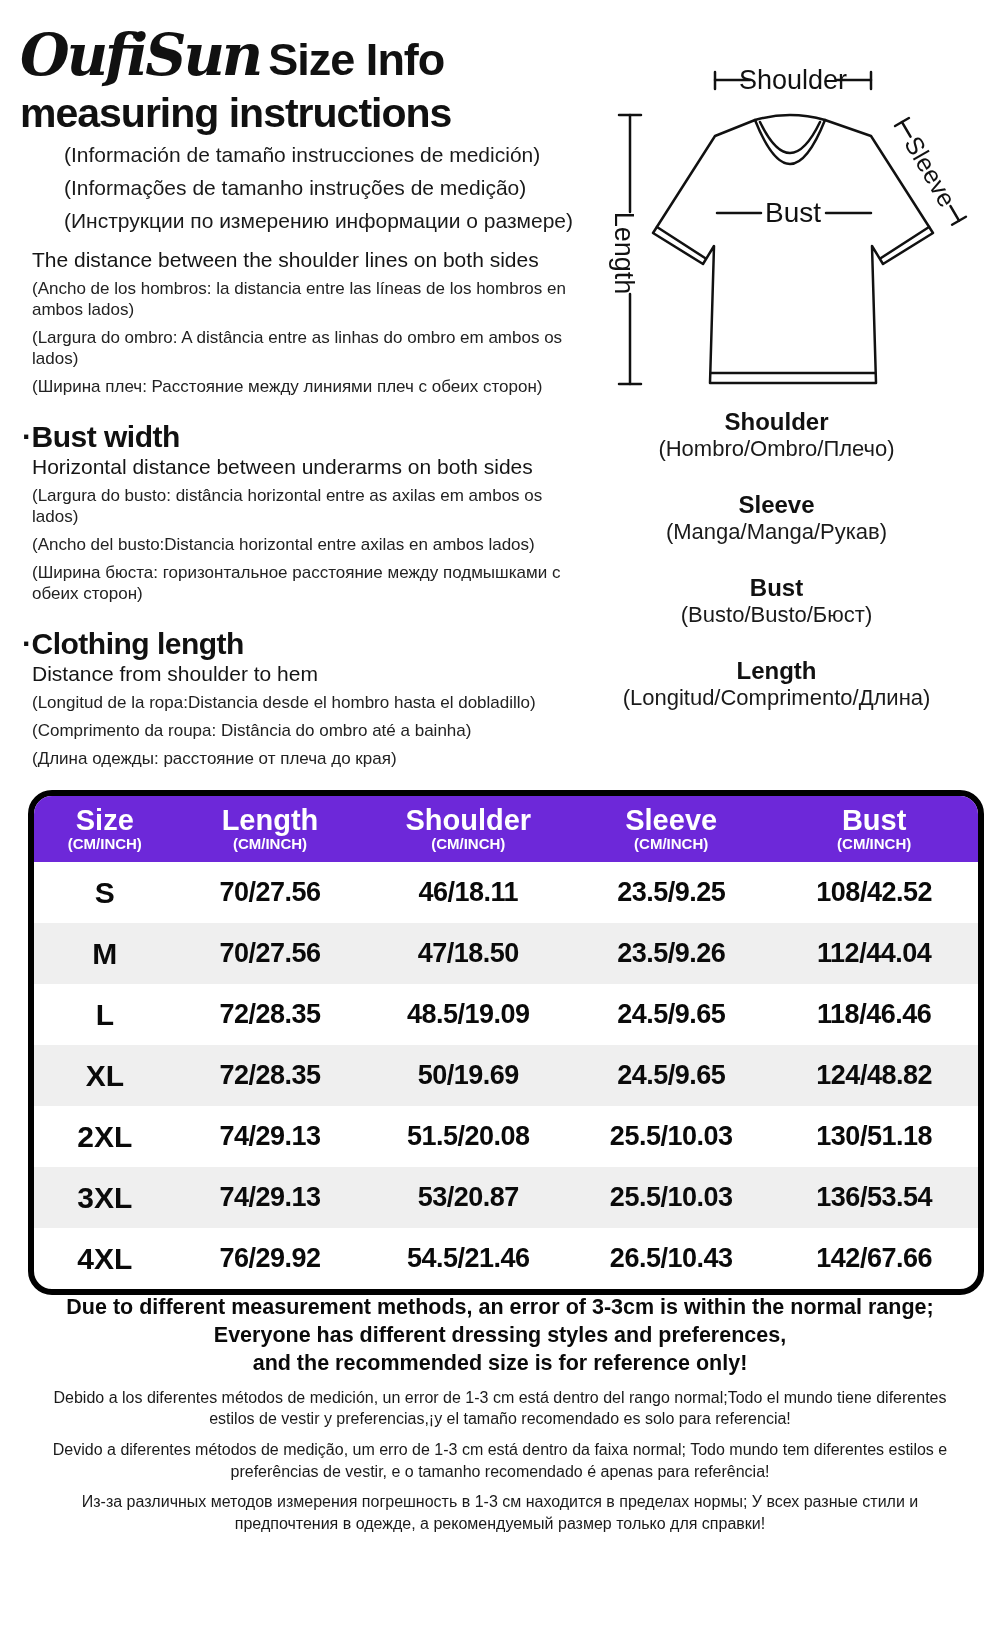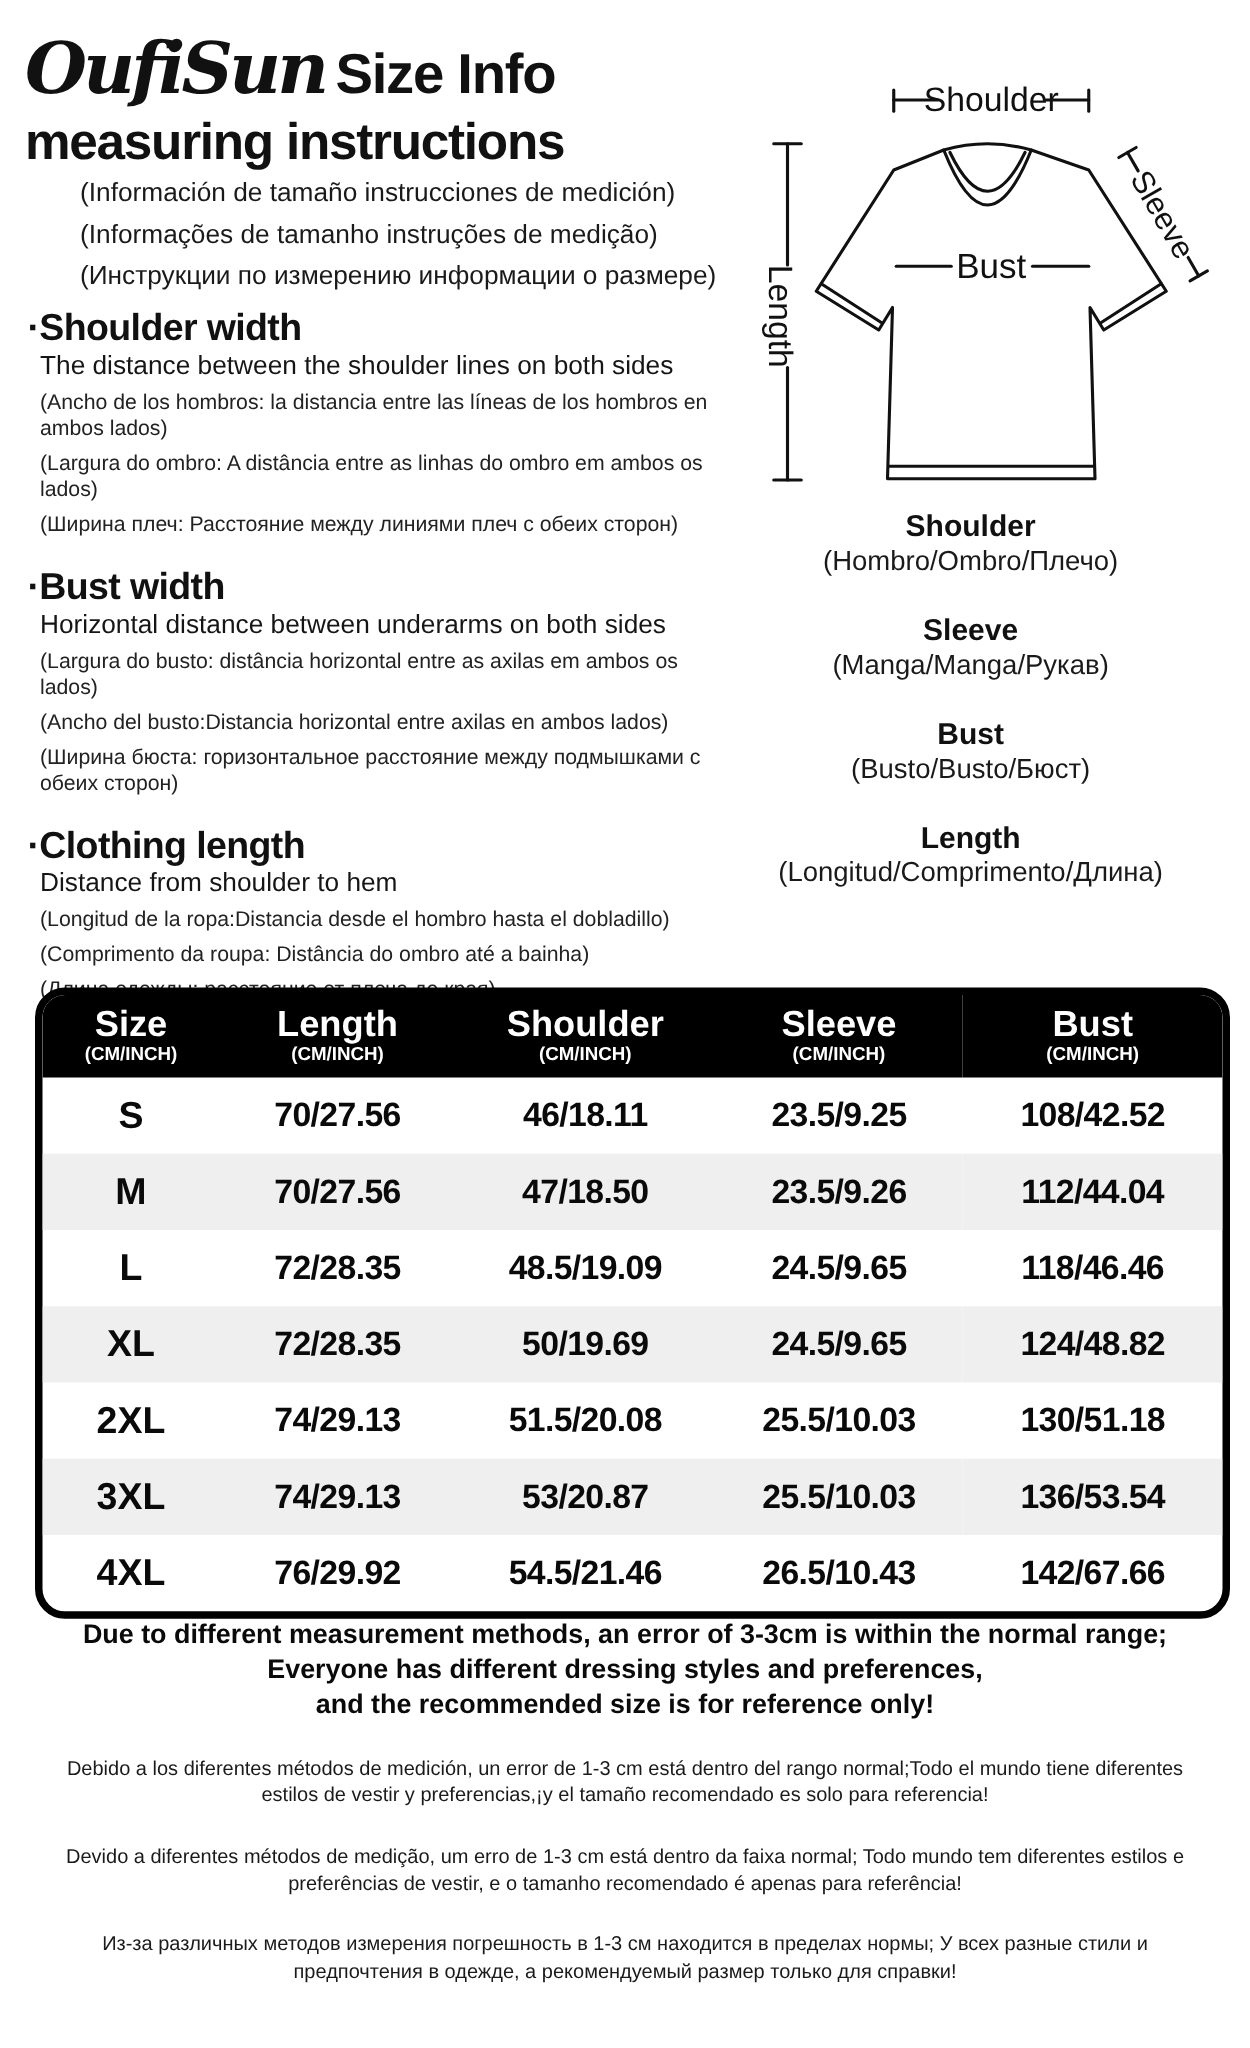--- a/index.html
+++ b/index.html
@@ -29,51 +29,50 @@
   
   .legend{position:absolute;left:553px;top:408px;width:447px;text-align:center;}
   .leg-item{margin-bottom:29px;}
   .leg-term{font-size:24px;font-weight:700;line-height:1.15;}
   .leg-tr{font-size:22px;line-height:1.2;color:#1a1a1a;}
 
   
   .tbl-wrap{position:absolute;left:28px;top:790px;width:944px;border:6px solid #000;border-radius:24px;overflow:hidden;background:#fff;}
   table.sizes{border-collapse:collapse;width:100%;table-layout:fixed;}
   table.sizes th,table.sizes td{text-align:center;padding:0;border:none;}
-  thead tr{background:#000000;color:#fff;}
+  thead tr{background:#6d28d9;color:#fff;}
   thead th{height:66px;vertical-align:middle;}
   .col-label{display:block;font-size:29px;font-weight:700;line-height:1.05;}
   .col-unit{display:block;font-size:15px;font-weight:700;line-height:1.2;}
   tbody td{height:61px;font-size:27px;font-weight:700;letter-spacing:-0.5px;color:#0a0a0a;}
   tbody td.size-col{font-size:30px;letter-spacing:0;}
   tbody tr.stripe{background:#efefef;}
 
   
   .disc{position:absolute;left:0;top:1294px;width:1000px;text-align:center;}
   .disc-en{font-size:21.5px;font-weight:700;line-height:1.3;color:#0a0a0a;}
-  .disc-tr{font-size:16px;line-height:1.35;margin:27px auto 0;max-width:900px;color:#1a1a1a;}
+  .disc-tr{font-size:16px;line-height:1.35;margin:9px auto 0;max-width:900px;color:#1a1a1a;}
 </style>
 </head>
 <body>
 
 <div class="page">
 
   <div class="hdr">
     <div class="logoline">
       <span class="brand">OufiSun</span><span class="sizeinfo">Size Info</span>
     </div>
     <div class="subtitle">measuring instructions</div>
     <div class="hdr-trans">(Información de tamaño instrucciones de medición)</div>
     <div class="hdr-trans">(Informações de tamanho instruções de medição)</div>
     <div class="hdr-trans">(Инструкции по измерению информации о размере)</div>
   </div>
 
   <div class="sections">
     <div class="msec">
-      <h3>·Shoulder width</h3>
       <div class="desc">The distance between the shoulder lines on both sides</div>
       <div class="tr">(Ancho de los hombros: la distancia entre las líneas de los hombros en ambos lados)</div>
       <div class="tr">(Largura do ombro: A distância entre as linhas do ombro em ambos os lados)</div>
       <div class="tr">(Ширина плеч: Расстояние между линиями плеч с обеих сторон)</div>
     </div>
     <div class="msec">
       <h3>·Bust width</h3>
       <div class="desc">Horizontal distance between underarms on both sides</div>
       <div class="tr">(Largura do busto: distância horizontal entre as axilas em ambos os lados)</div>
       <div class="tr">(Ancho del busto:Distancia horizontal entre axilas en ambos lados)</div>

